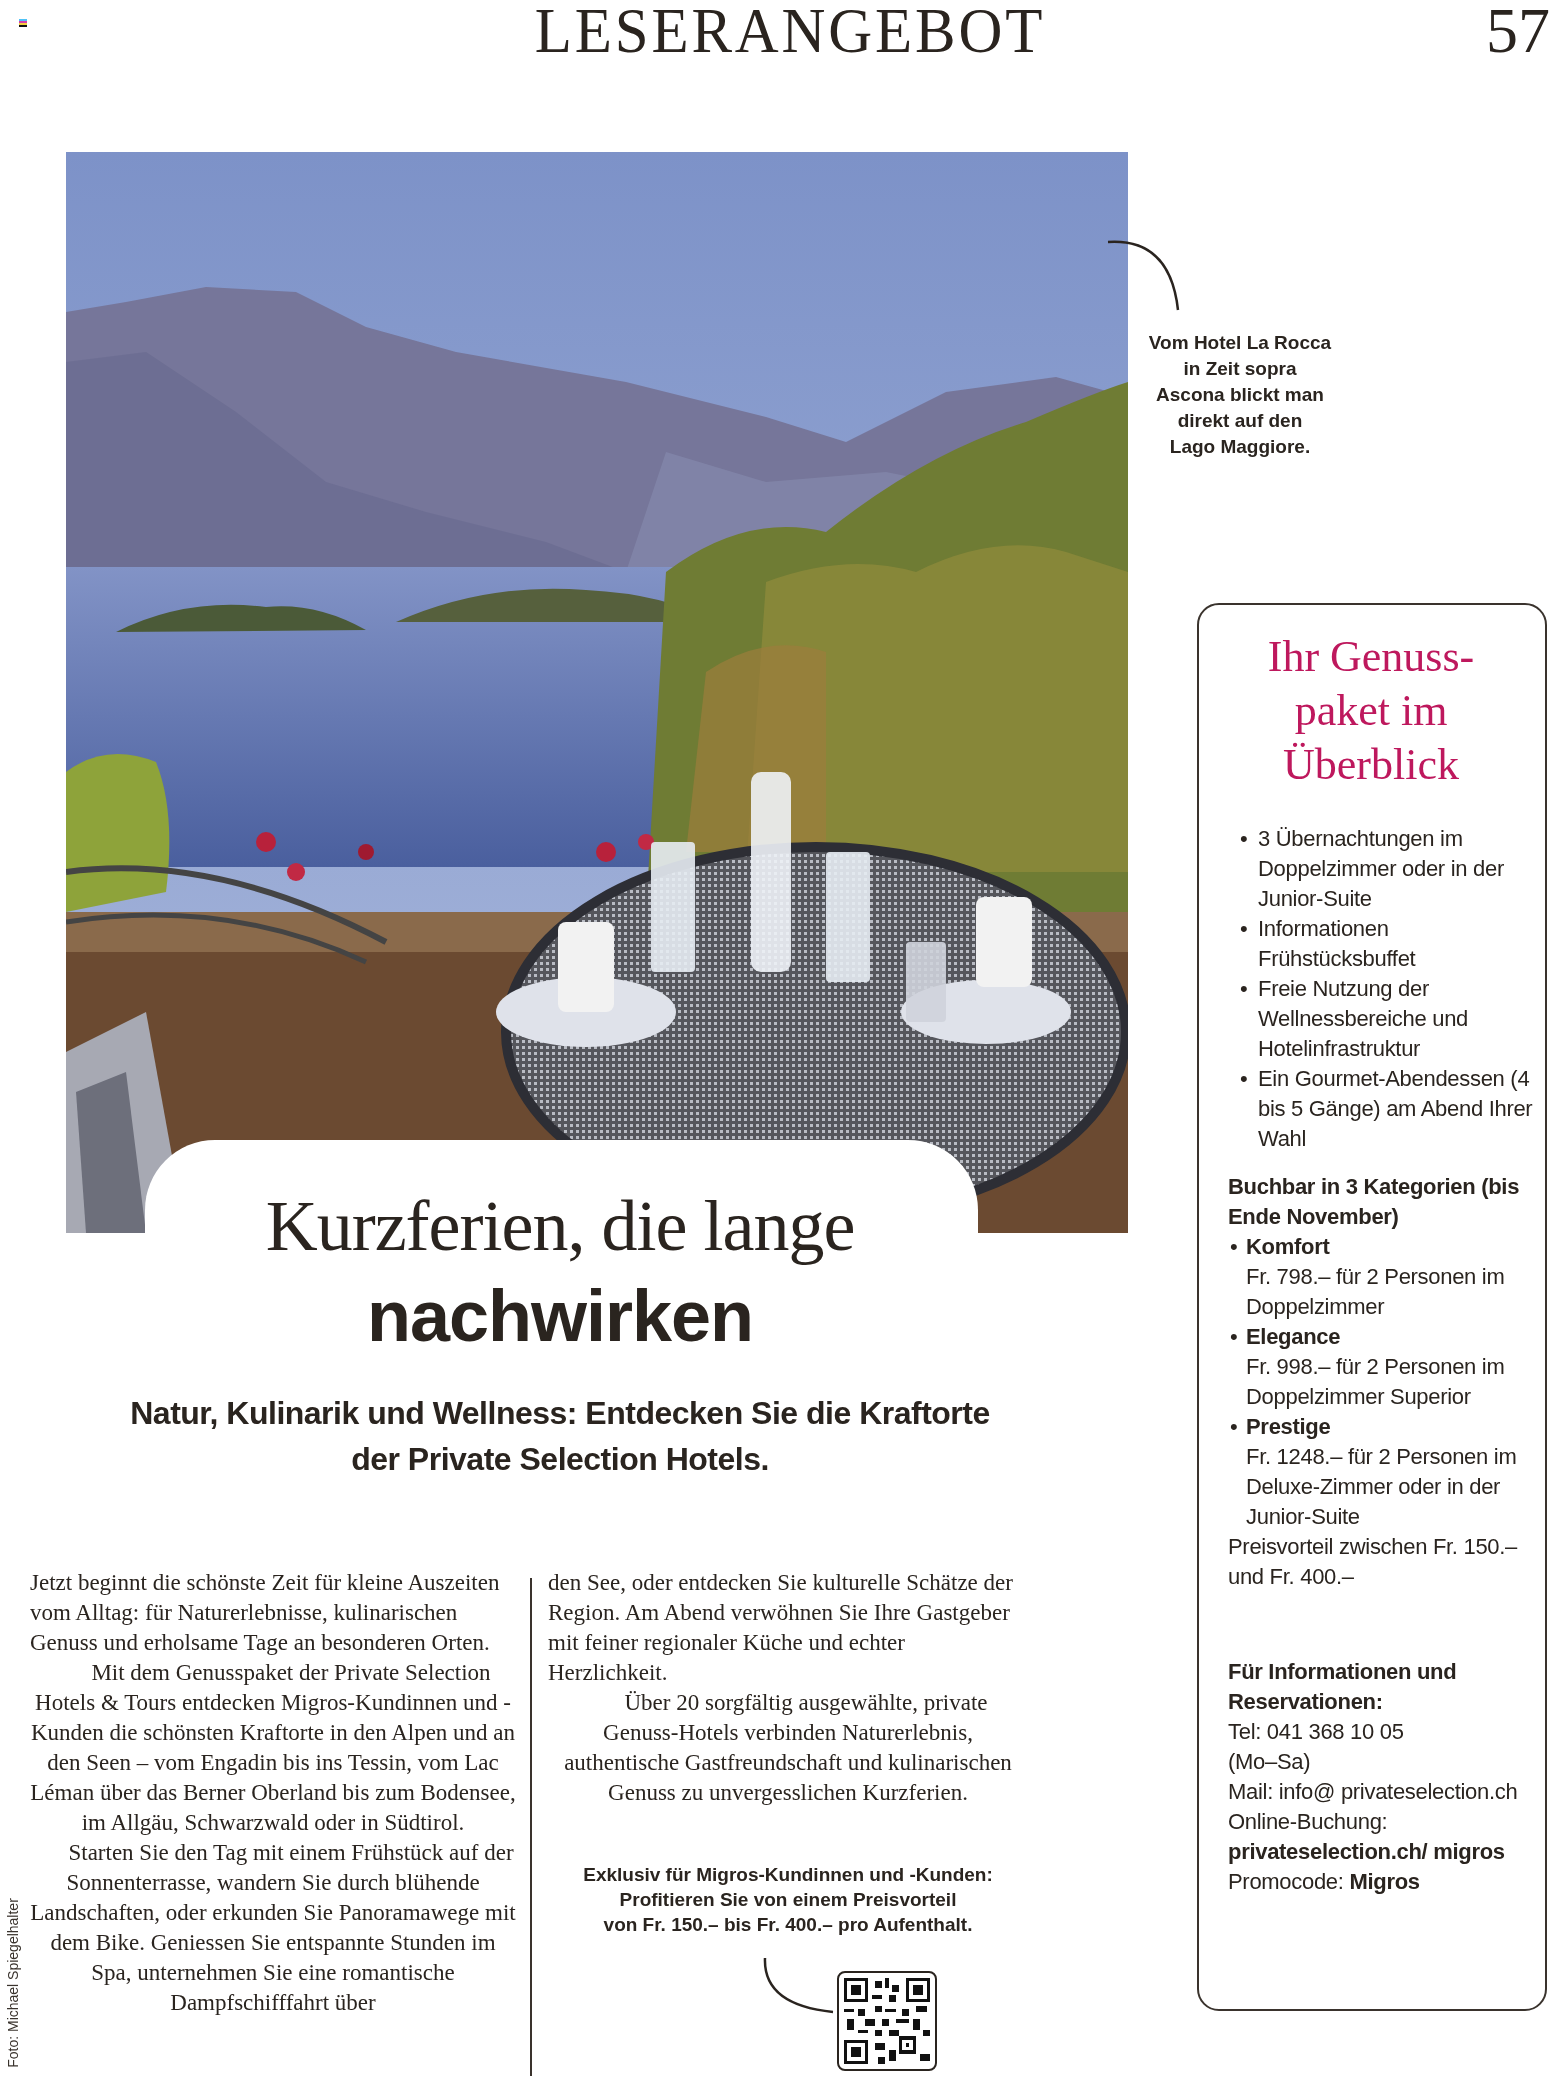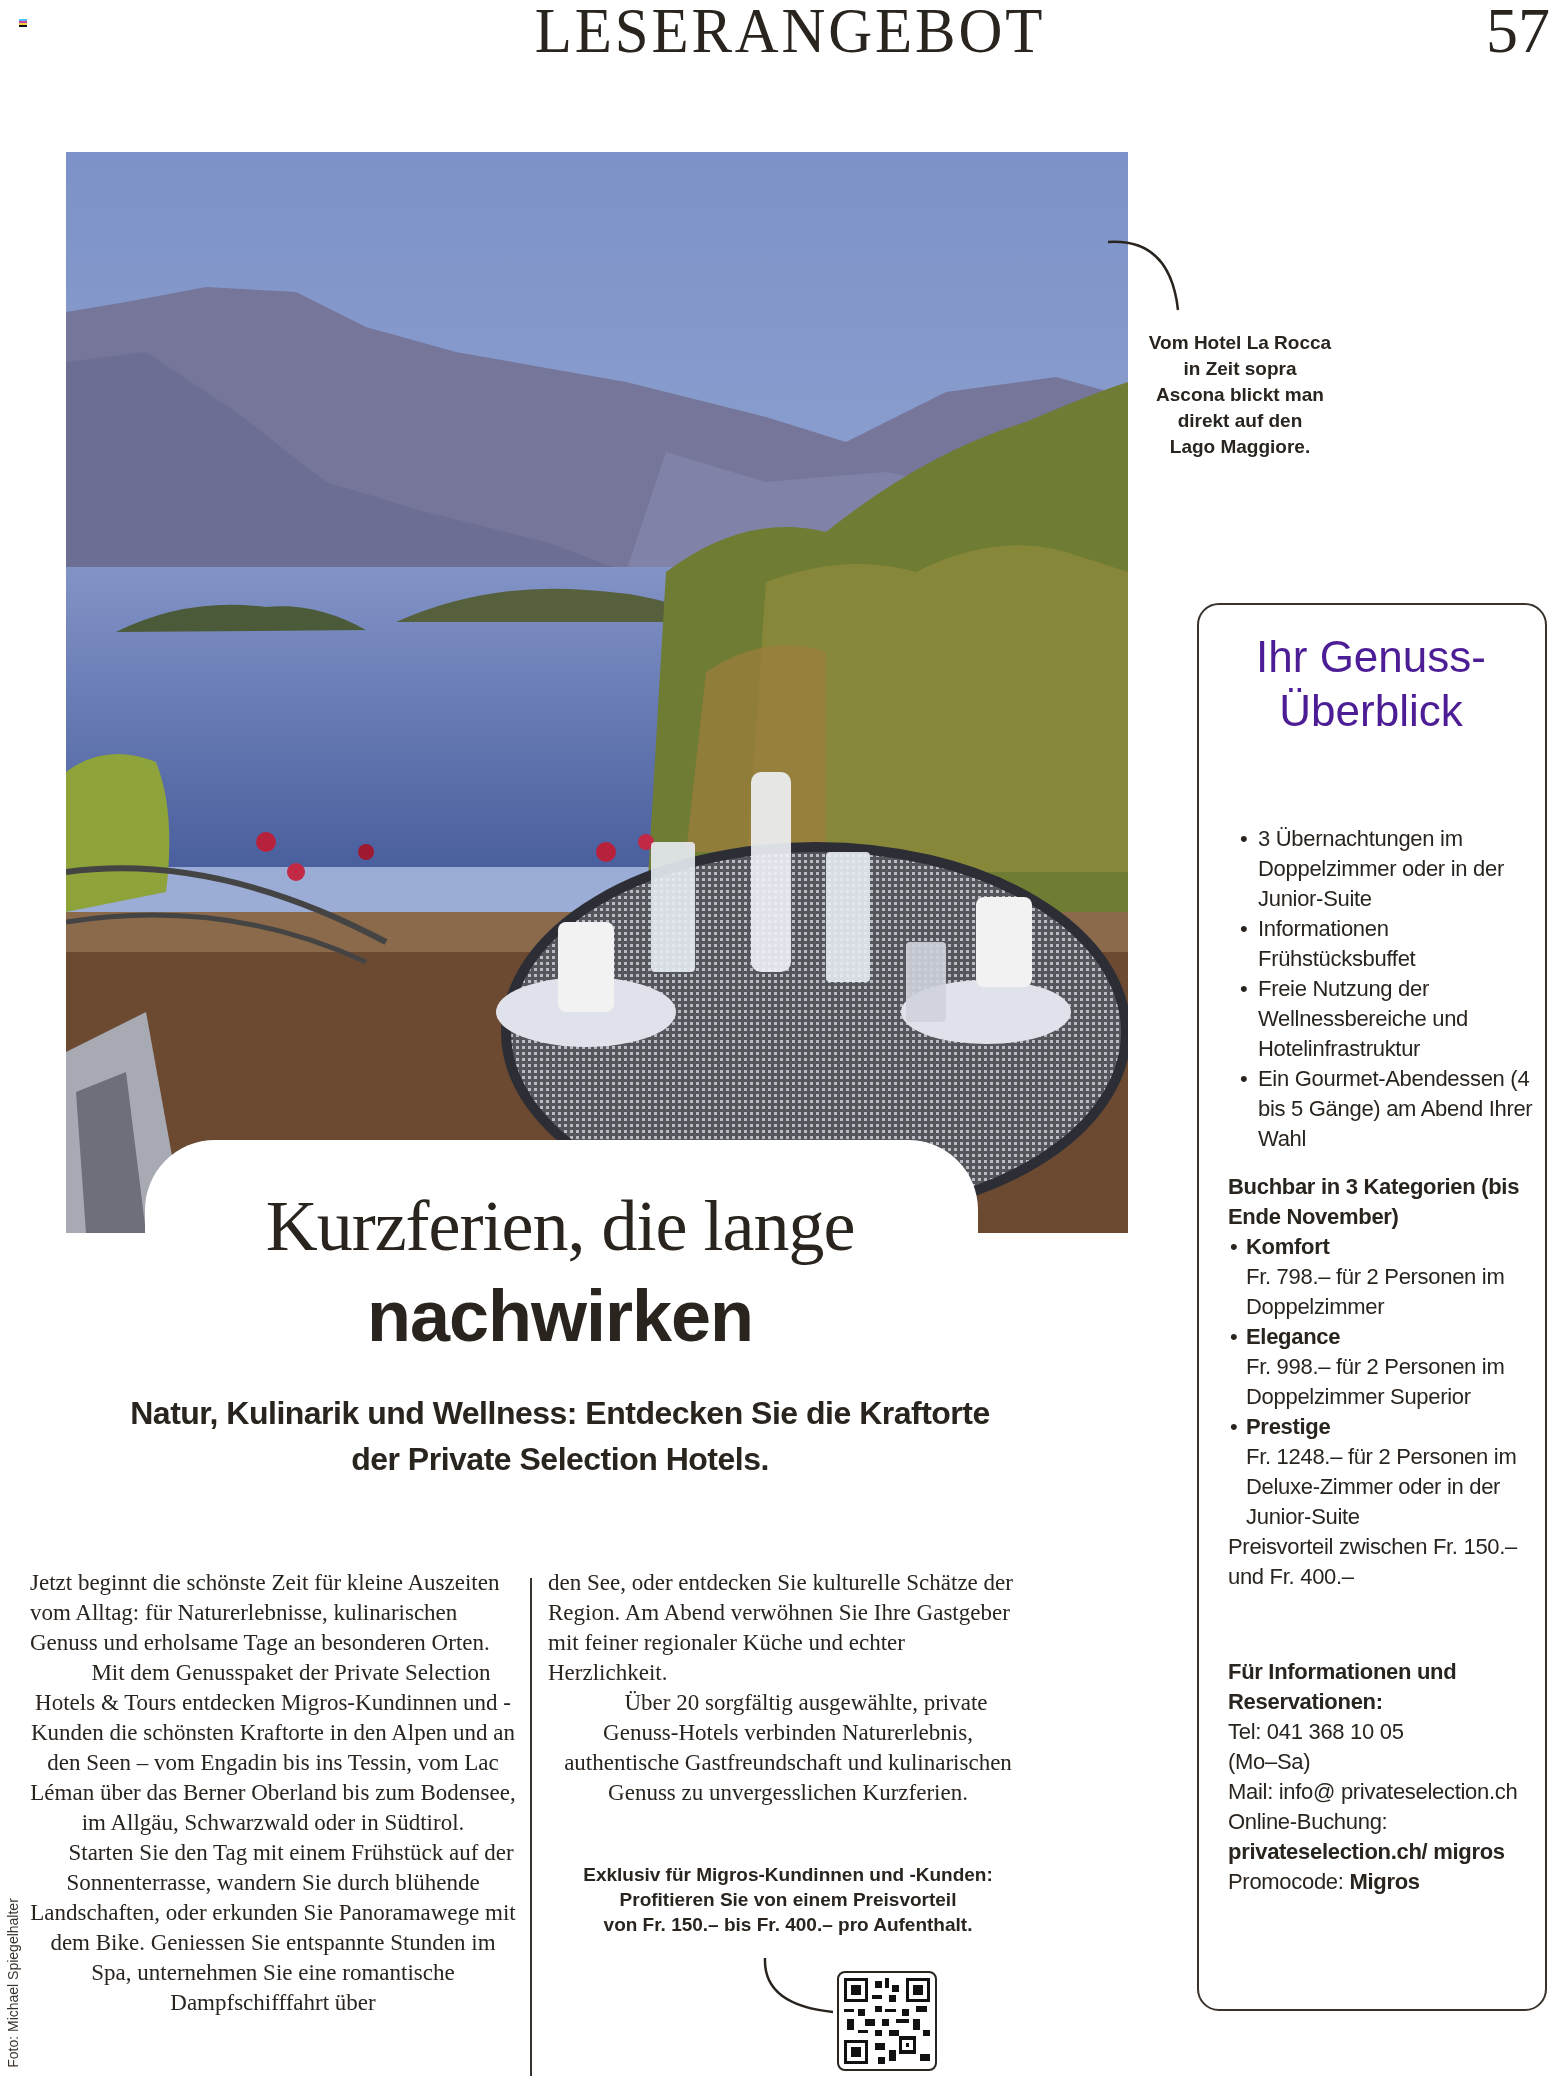--- a/index.html
+++ b/index.html
@@ -87,21 +87,21 @@
   }
 
   
   .info-box {
     left:1197px; top:603px; width:350px; height:1408px;
     border:2px solid #3a332d; border-radius:22px; box-sizing:border-box;
     background:#fff;
   }
   .info-title {
     left:1210px; top:630px; width:322px; text-align:center;
-    font-family:Liberation Sans, sans-serif; font-size:44px; line-height:54px; color:#4c1d95;
+    font-family:Liberation Serif, serif; font-size:44px; line-height:54px; color:#be185d;
   }
   .info-list {
     left:1228px; top:812px; width:310px; margin:12px; padding:0; list-style:none;
     font-size:22px; line-height:30px; color:#2a241f; letter-spacing:-0.3px;
   }
   .info-list li { position:relative; padding-left:18px; }
   .info-list li::before { content:"•"; position:absolute; left:0; top:0; }
   .booking { left:1228px; top:1172px; width:310px; font-size:22px; line-height:30px; color:#2a241f; letter-spacing:-0.3px; }
   .booking .bold { font-weight:bold; }
   .booking ul { list-style:none; margin:0; padding:0; }
@@ -263,20 +263,21 @@
         <rect x="4" y="15" width="3" height="1"></rect>
     </g>
   </svg>
 </div>
 
 <div class="abs photo-credit">Foto: Michael Spiegelhalter</div>
 
 <div class="abs info-box"></div>
 <div class="abs info-title">
   <div>Ihr Genuss-</div>
+  <div>paket im</div>
   <div>Überblick</div>
 </div>
 <ul class="abs info-list">
   <li>3 Übernachtungen im Doppelzimmer oder in der Junior-Suite</li>
   <li>Informationen Frühstücksbuffet</li>
   <li>Freie Nutzung der Wellnessbereiche und Hotelinfrastruktur</li>
   <li>Ein Gourmet-Abendessen (4 bis 5 Gänge) am Abend Ihrer Wahl</li>
 </ul>
 
 <div class="abs booking">

